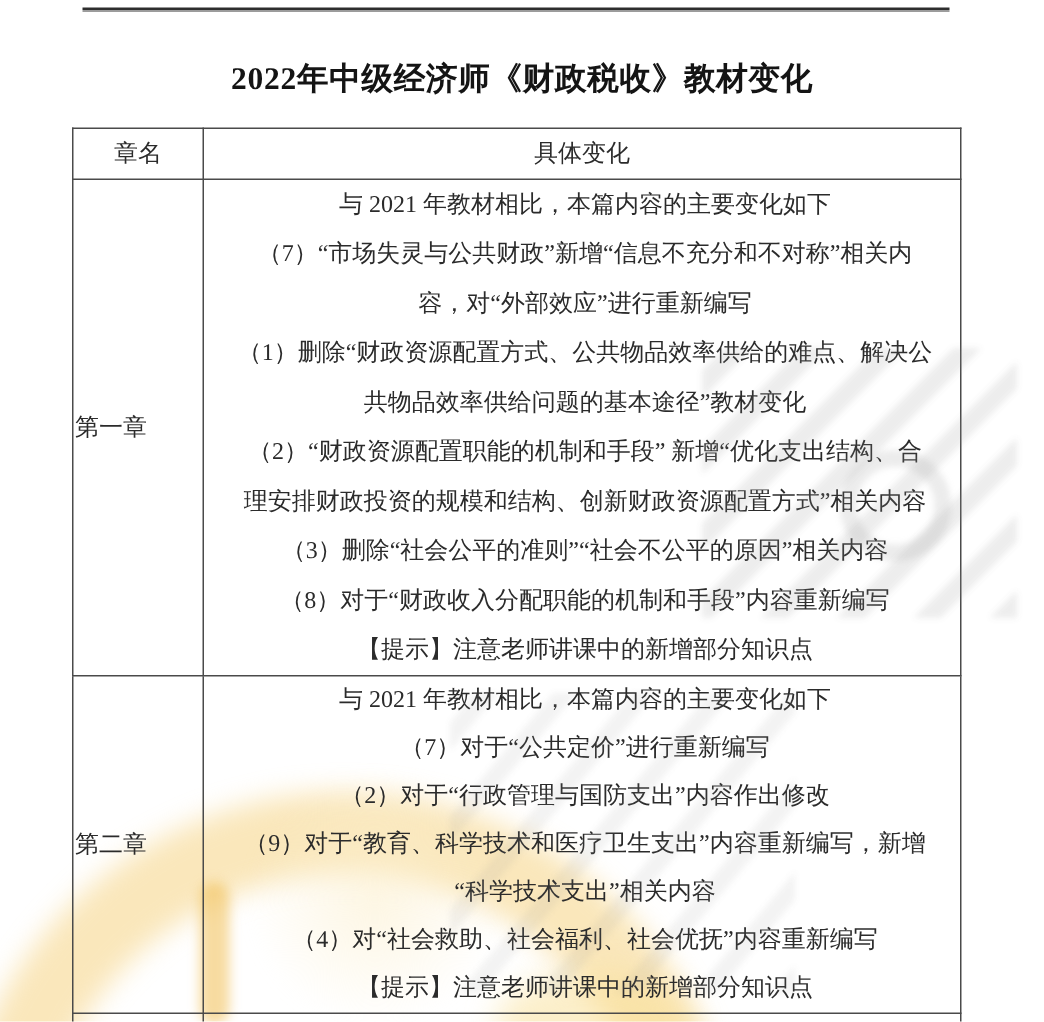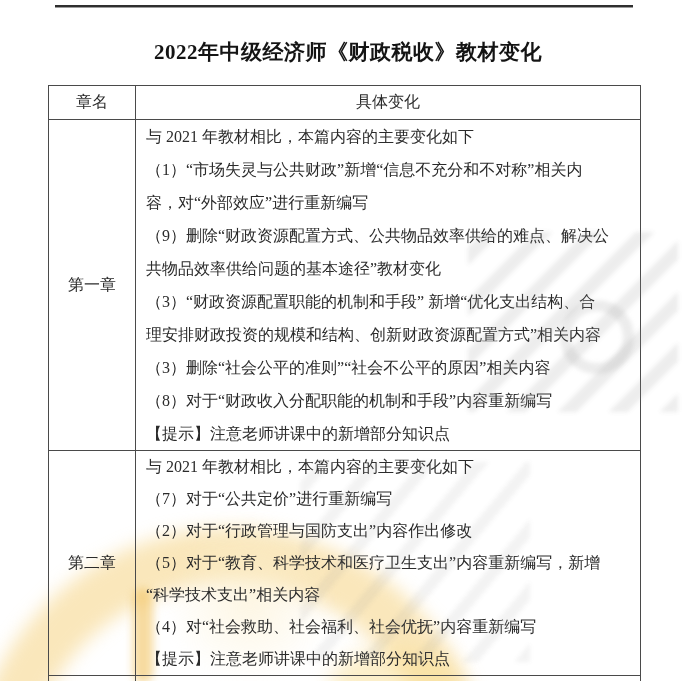--- a/index.html
+++ b/index.html
@@ -50,36 +50,37 @@
     background: transparent;
   }
   .col-chapter { width: 87px; }
   .col-changes { width: 505px; }
   tr.header-row td {
     height: 31px;
     text-align: center;
     vertical-align: middle;
   }
   td.chapter-cell {
-    text-align: center;
+    text-align: left;
     vertical-align: middle;
     margin-left: 11px;
   }
   td.content-cell {
     vertical-align: top;
     padding: 0 6px 0 10px;
     overflow: hidden;
   }
   tr.row-1 { height: 330px; }
   tr.row-2 { height: 225px; }
   tr.row-stub { height: 8px; }
   .line {
     line-height: 33px;
     white-space: nowrap;
     overflow: hidden;
+    text-align: center;
   }
   tr.row-2 .line { line-height: 32px; }
 
   
   .wm { position: absolute; pointer-events: none; }
   .wm-yellow-ring {
     left: -30px; top: 528px;
     width: 520px; height: 520px;
     border-radius: 50%;
     border: 55px solid rgba(244, 202, 104, 0.45);
@@ -164,39 +165,39 @@
     <tbody>
       <tr class="header-row">
         <td>章名</td>
         <td>具体变化</td>
       </tr>
 
       <tr class="row-1">
         <td class="chapter-cell">第一章</td>
         <td class="content-cell">
           <div class="line">与 2021 年教材相比，本篇内容的主要变化如下</div>
-          <div class="line">（1）“市场失灵与公共财政”新增“信息不充分和不对称”相关内</div>
+          <div class="line">（7）“市场失灵与公共财政”新增“信息不充分和不对称”相关内</div>
           <div class="line">容，对“外部效应”进行重新编写</div>
-          <div class="line">（9）删除“财政资源配置方式、公共物品效率供给的难点、解决公</div>
+          <div class="line">（1）删除“财政资源配置方式、公共物品效率供给的难点、解决公</div>
           <div class="line">共物品效率供给问题的基本途径”教材变化</div>
-          <div class="line">（3）“财政资源配置职能的机制和手段” 新增“优化支出结构、合</div>
+          <div class="line">（2）“财政资源配置职能的机制和手段” 新增“优化支出结构、合</div>
           <div class="line">理安排财政投资的规模和结构、创新财政资源配置方式”相关内容</div>
           <div class="line">（3）删除“社会公平的准则”“社会不公平的原因”相关内容</div>
           <div class="line">（8）对于“财政收入分配职能的机制和手段”内容重新编写</div>
           <div class="line">【提示】注意老师讲课中的新增部分知识点</div>
         </td>
       </tr>
 
       <tr class="row-2">
         <td class="chapter-cell">第二章</td>
         <td class="content-cell">
           <div class="line">与 2021 年教材相比，本篇内容的主要变化如下</div>
           <div class="line">（7）对于“公共定价”进行重新编写</div>
           <div class="line">（2）对于“行政管理与国防支出”内容作出修改</div>
-          <div class="line">（5）对于“教育、科学技术和医疗卫生支出”内容重新编写，新增</div>
+          <div class="line">（9）对于“教育、科学技术和医疗卫生支出”内容重新编写，新增</div>
           <div class="line">“科学技术支出”相关内容</div>
           <div class="line">（4）对“社会救助、社会福利、社会优抚”内容重新编写</div>
           <div class="line">【提示】注意老师讲课中的新增部分知识点</div>
         </td>
       </tr>
 
       <tr class="row-stub">
         <td></td>
         <td></td>
       </tr>

